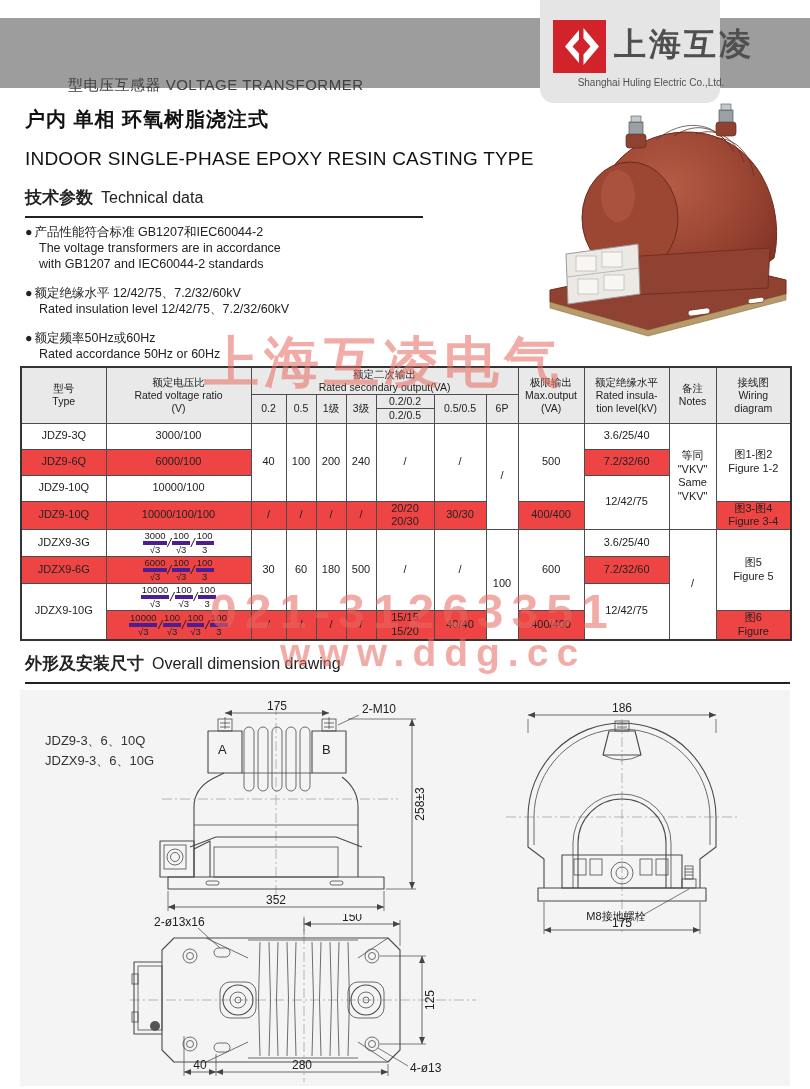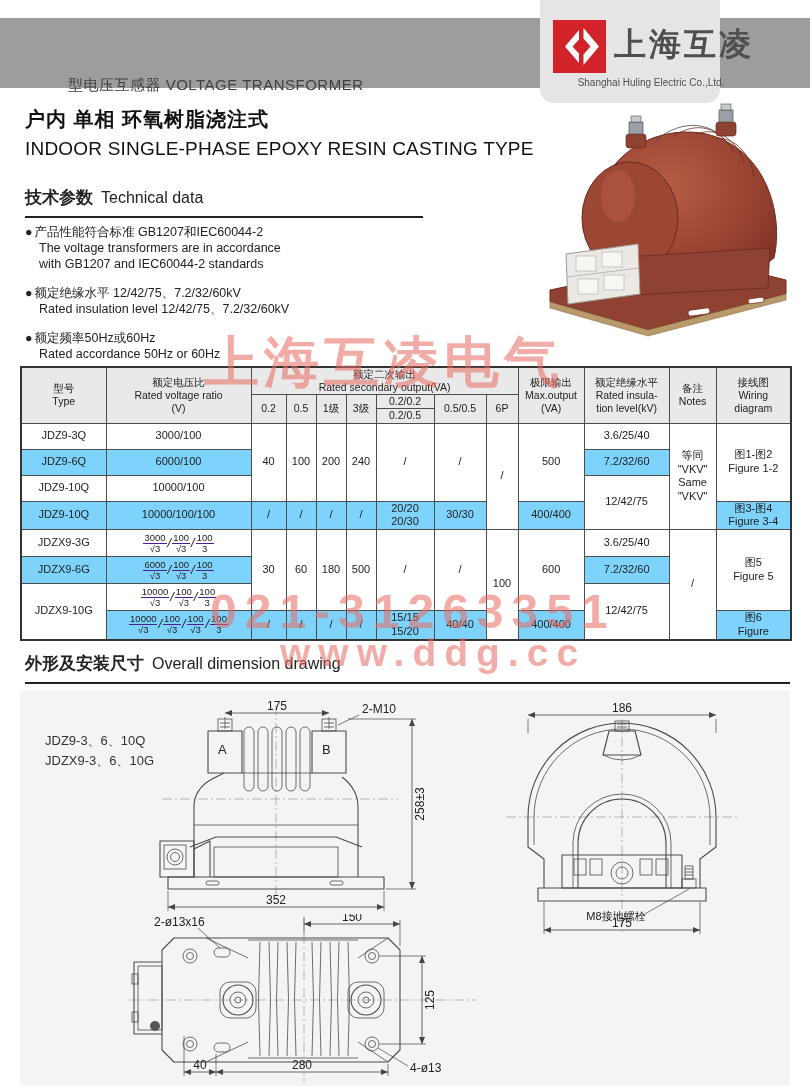--- a/index.html
+++ b/index.html
@@ -11,21 +11,21 @@
   .banner-title{position:absolute;left:55px;top:24px;font-size:24px;font-weight:bold;color:#fff;letter-spacing:1px;}
   .banner-sub{position:absolute;left:68px;top:58px;font-size:15px;color:#404040;letter-spacing:.5px;}
   .logo-box{position:absolute;left:540px;top:0;width:180px;height:103px;background:#e5e5e5;border-radius:0 0 14px 14px;}
   .logo-red{position:absolute;left:13px;top:20px;width:53px;height:53px;background:#d2232a;}
   .logo-cn{position:absolute;left:74px;top:23px;font-size:32px;font-weight:600;color:#4f4f4f;letter-spacing:3px;white-space:nowrap;}
   .logo-en{position:absolute;left:0;top:77px;width:222px;text-align:center;font-size:10px;color:#4f4f4f;white-space:nowrap;}
 
   
   .intro{position:absolute;left:25px;top:106px;}
   .intro-cn{font-size:20px;font-weight:bold;color:#111;letter-spacing:1px;}
-  .intro-en{font-size:19px;color:#111;margin-top:5px;letter-spacing:.2px;}
+  .intro-en{font-size:19px;color:#111;margin-top:15px;letter-spacing:.2px;}
 
   .sec-head{position:absolute;left:25px;border-bottom:2px solid #222;padding-bottom:7px;}
   .sec-head .cn{font-size:17px;font-weight:bold;}
   .sec-head .en{font-size:16px;margin-left:8px;}
   #tech-head{top:186px;width:398px;}
   #dim-head{top:652px;width:765px;}
 
   
   .bullets{position:absolute;left:25px;top:224px;font-size:12.5px;line-height:16px;color:#222;}
   .bullet{margin-bottom:13px;}
@@ -39,24 +39,24 @@
   #wm3{left:280px;top:631px;font-size:39px;letter-spacing:8px;}
 
   
   #spec-table{position:absolute;left:20px;top:366px;width:770px;border-collapse:collapse;table-layout:fixed;z-index:5;}
   #spec-table th,#spec-table td{border:1px solid #4d4d4d;text-align:center;vertical-align:middle;
       padding:0 1px;white-space:pre-line;font-weight:normal;line-height:1.25;overflow:hidden;}
   #spec-table{border:2px solid #333;}
   #spec-table th{font-size:10.5px;background:#e9e9e9;}
   #spec-table td{font-size:11px;}
   tr.rw td{background:#fff;}
-  tr.rg td{background:#7dd3fc;margin-left:44px;}
+  tr.rg td{background:#ef4444;margin-left:44px;}
   #spec-table td.mw{background:#fff;}
   .fr{display:inline-block;vertical-align:middle;text-align:center;font-size:9.5px;line-height:10px;margin:0 1px;}
-  .fr .fn{display:block;border-bottom:1px solid #4c1d95;padding:0 1px;}
+  .fr .fn{display:block;border-bottom:4px solid #4c1d95;padding:0 1px;}
   .fr .fd{display:block;}
   .fsl{font-size:13px;font-style:italic;vertical-align:middle;}
 
   
   .draw-panel{position:absolute;left:20px;top:690px;width:770px;height:396px;background:#f4f4f4;z-index:1;}
   .models{position:absolute;left:45px;top:731px;font-size:13px;line-height:20px;color:#333;z-index:3;}
   .dwg{position:absolute;z-index:3;}
   #dwg-front{left:158px;top:699px;}
   #dwg-side{left:498px;top:703px;}
   #dwg-bottom{left:126px;top:914px;}

